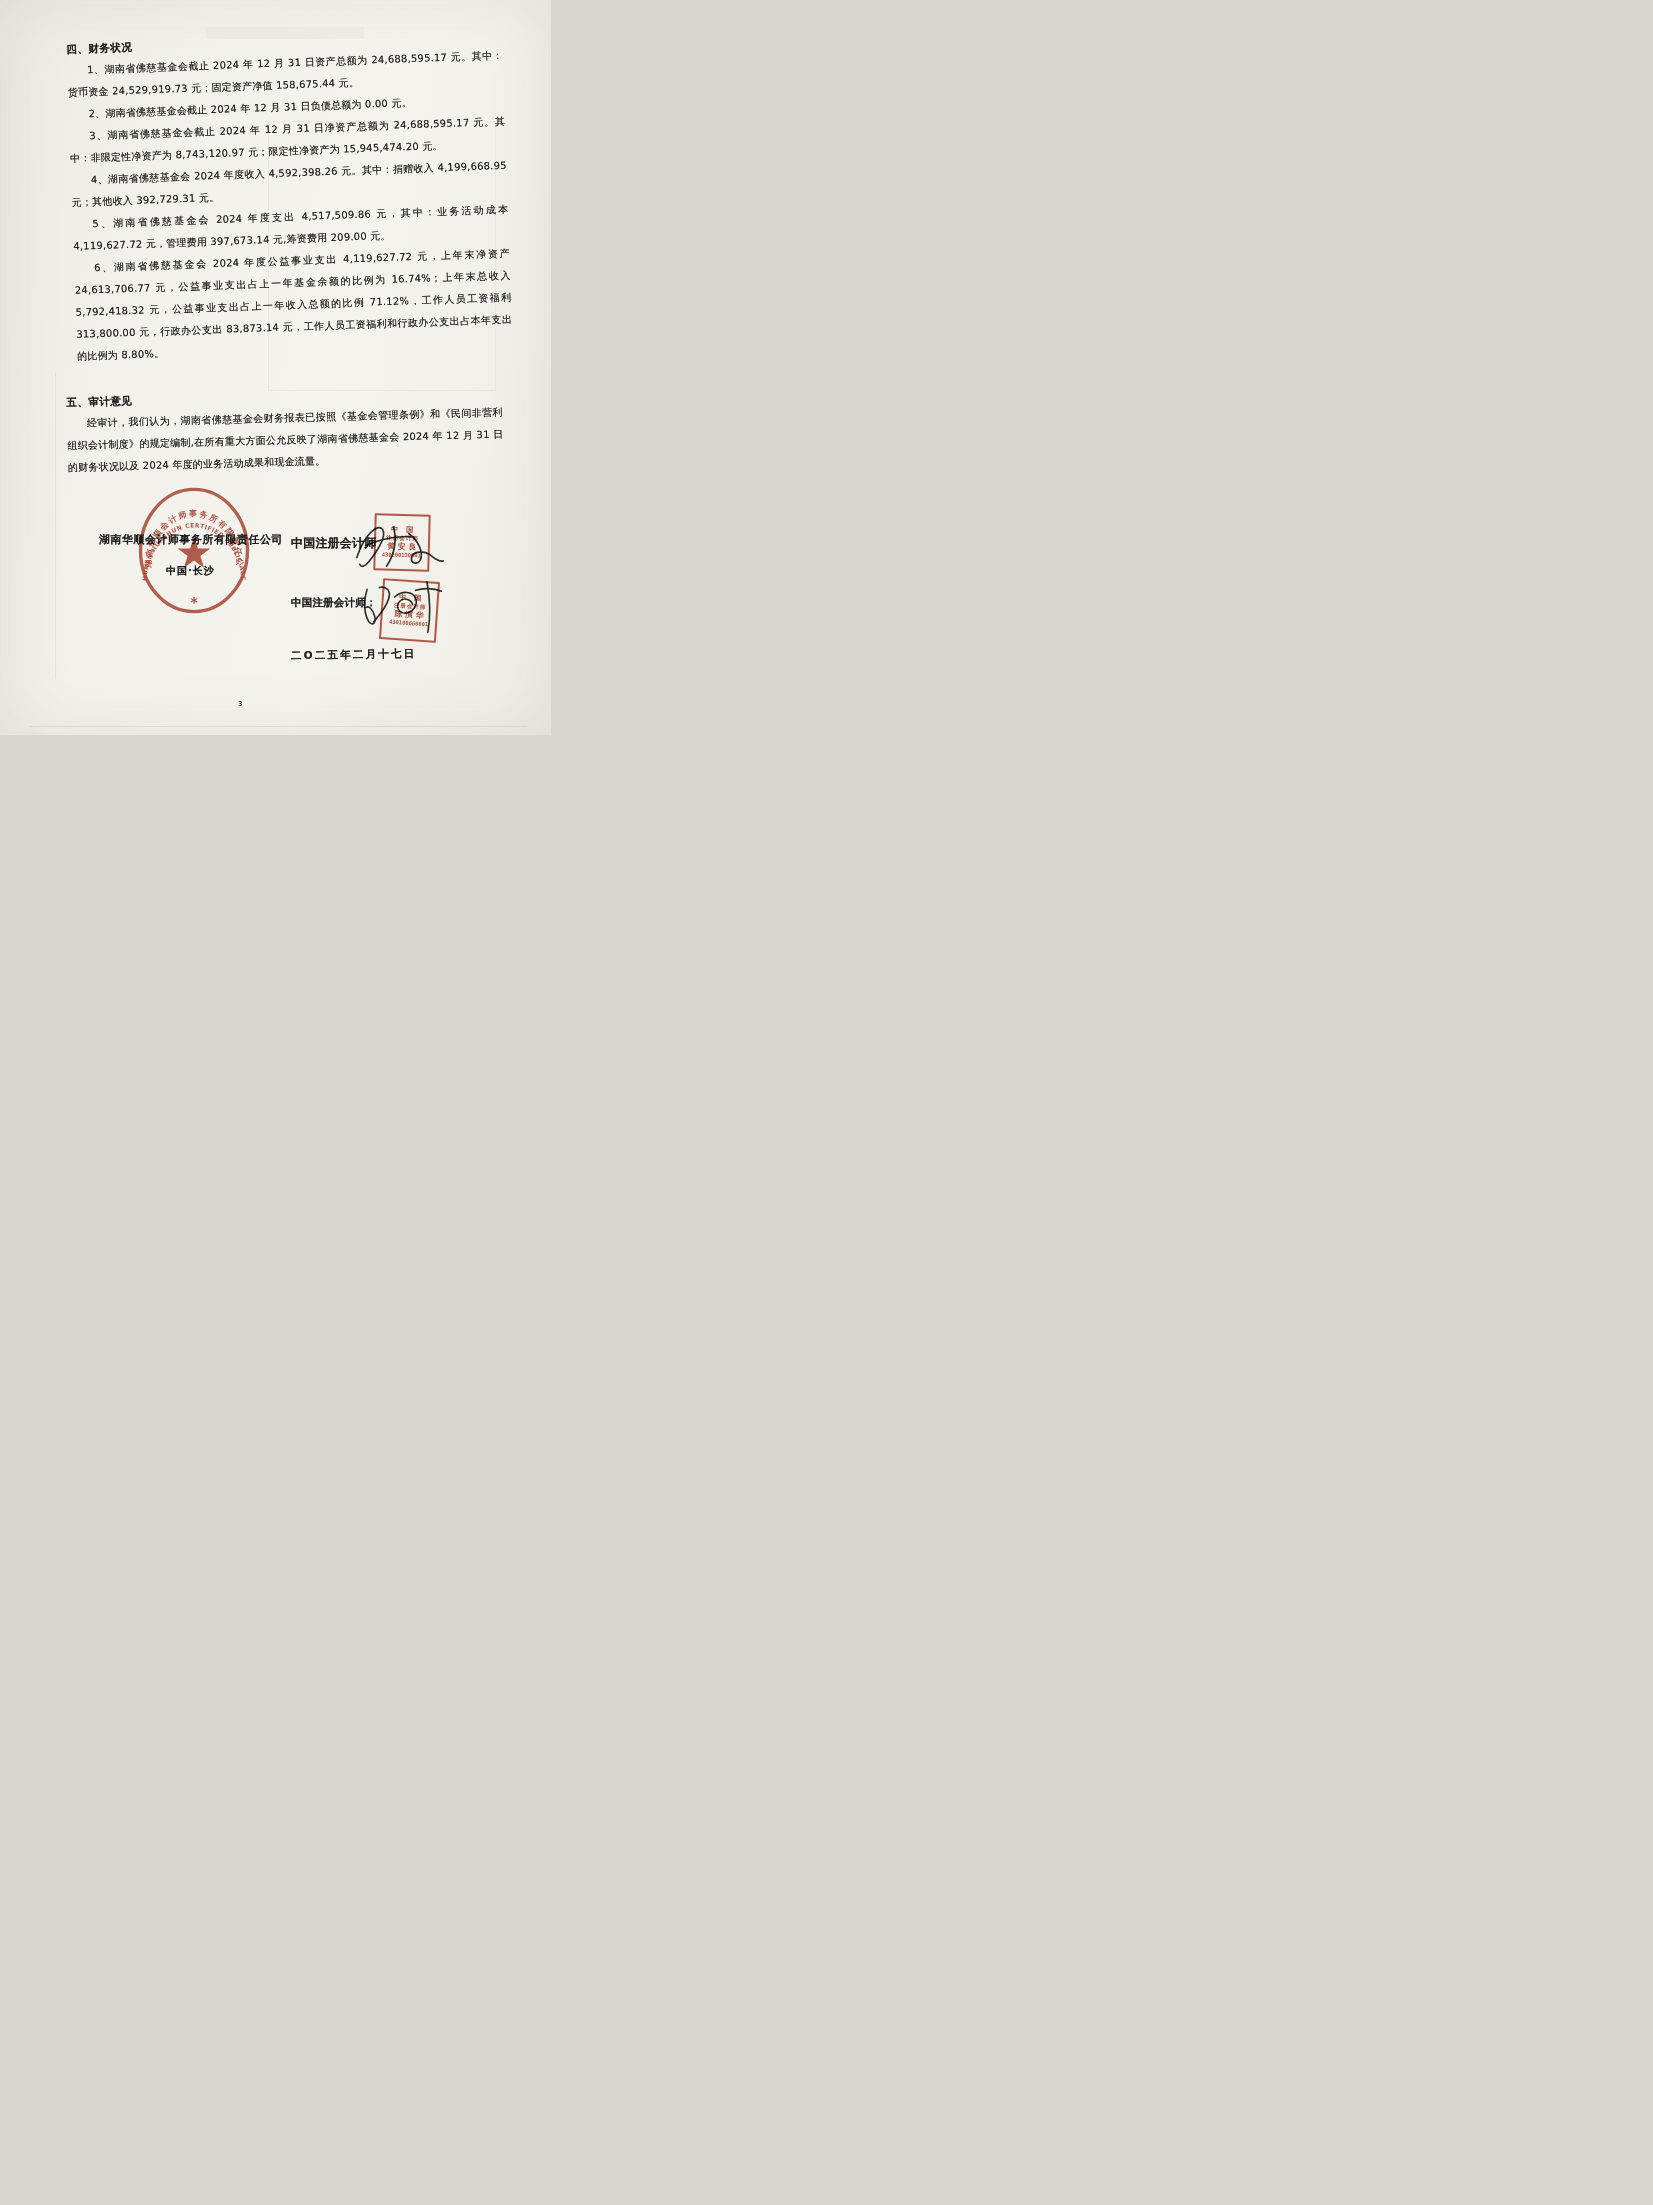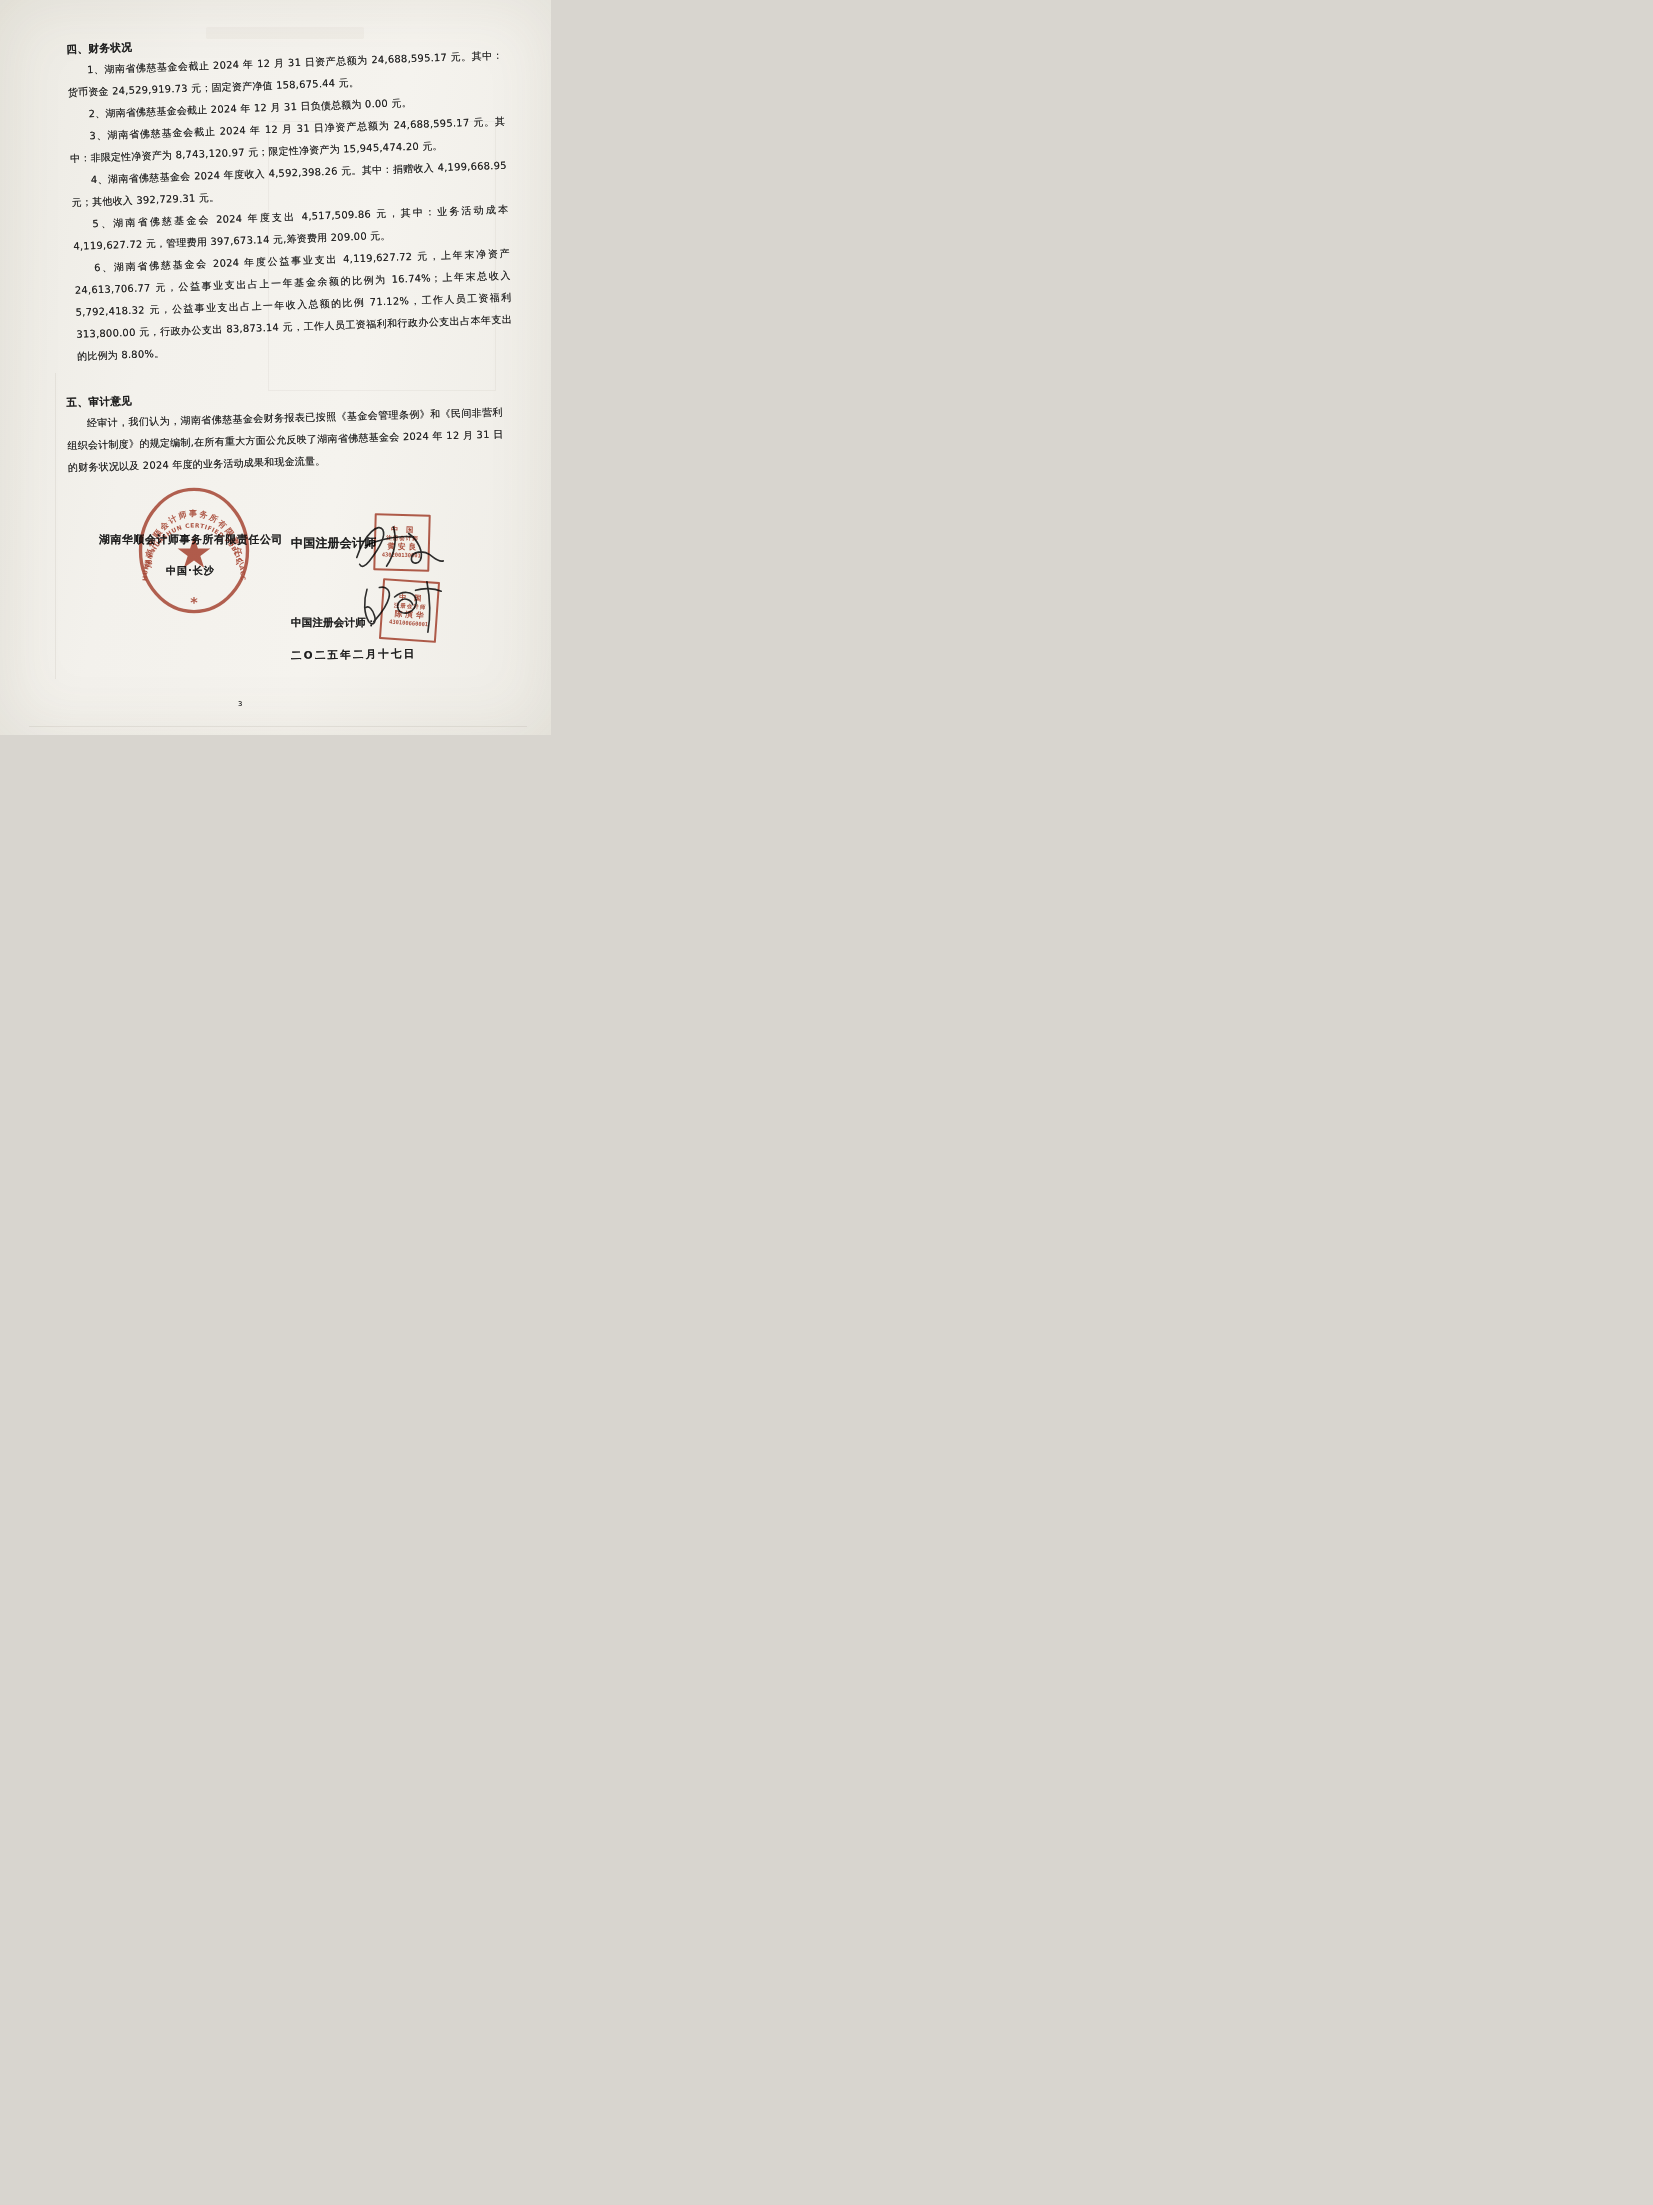--- a/index.html
+++ b/index.html
@@ -16,21 +16,21 @@
   .sec-heading{ margin:0; font-size:10.5px; font-weight:700; line-height:22px; letter-spacing:0.5px;}
   .section p{ margin:0; font-size:10px; line-height:22px; text-indent:2em;
     text-align:justify; letter-spacing:0.2px; }
   #sec4{ top:38px;  transform:rotate(-2deg);   transform-origin:0 0; }
   #sec5{ top:391px; transform:rotate(-1.5deg); transform-origin:0 0; }
   
   .abs{ position:absolute; z-index:2; }
   .firm-name{ left:99px; top:533px; font-size:10.8px; font-weight:700; letter-spacing:0.7px;}
   .firm-city{ left:166px; top:564px; font-size:10px; font-weight:700; letter-spacing:1px;}
   .cpa-label-1{ left:291px; top:535px; font-size:12px; font-weight:700; letter-spacing:0.2px;}
-  .cpa-label-2{ left:291px; top:596px; font-size:10.5px; font-weight:700; letter-spacing:0.2px;margin-top:20px;}
+  .cpa-label-2{ left:291px; top:596px; font-size:10.5px; font-weight:700; letter-spacing:0.2px;}
   .report-date{ left:291px; top:648px; font-size:10.5px; font-weight:600; letter-spacing:2.2px;
     transform:rotate(-1deg);}
   .page-number{ left:238px; top:700px; font-size:6.7px; }
   
   .round-seal{ left:138px; top:487px; width:112px; height:127px; z-index:3;
     mix-blend-mode:multiply; opacity:.92; }
   
   .cpa-seal{ z-index:3; mix-blend-mode:multiply; opacity:.93;
     border:2.4px solid rgba(166,58,38,.88); border-radius:1px;
     display:flex; flex-direction:column; align-items:center; justify-content:center;

